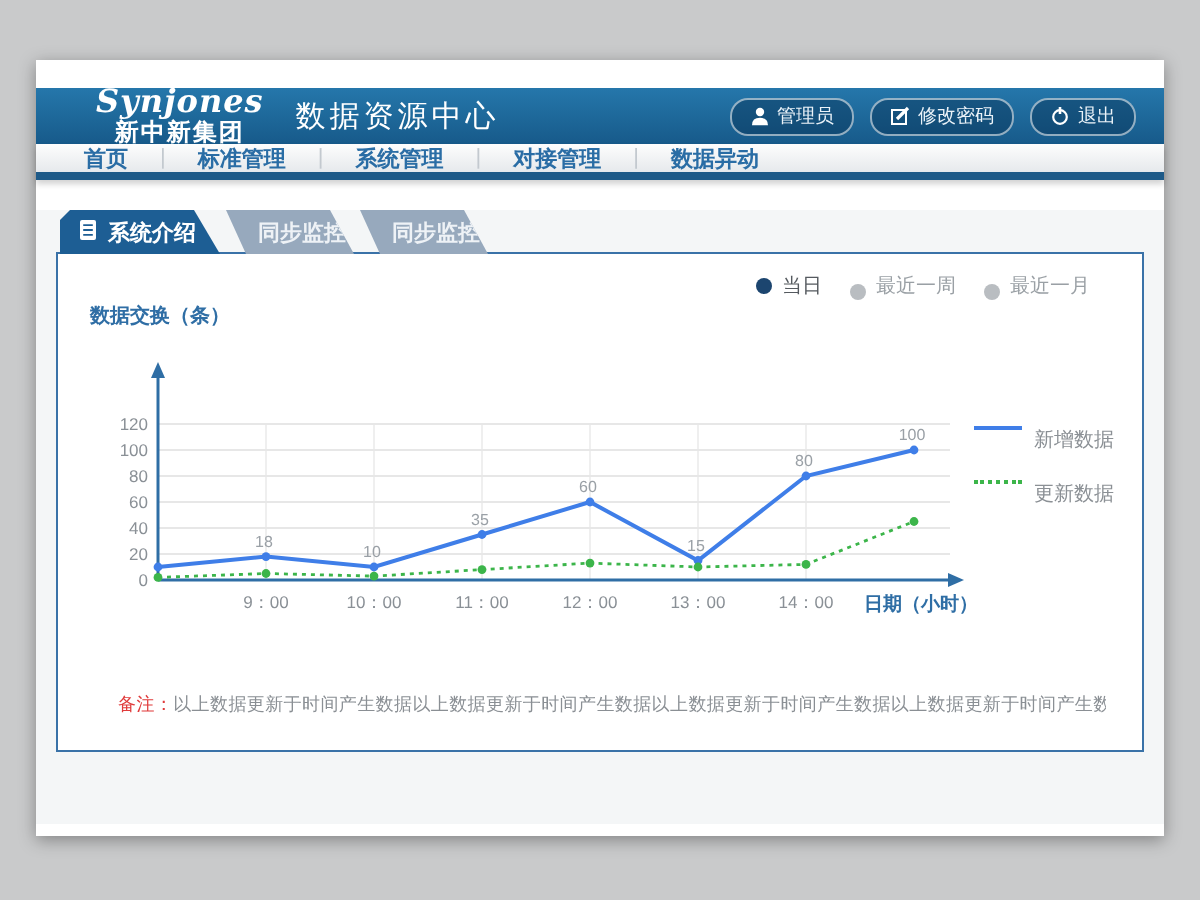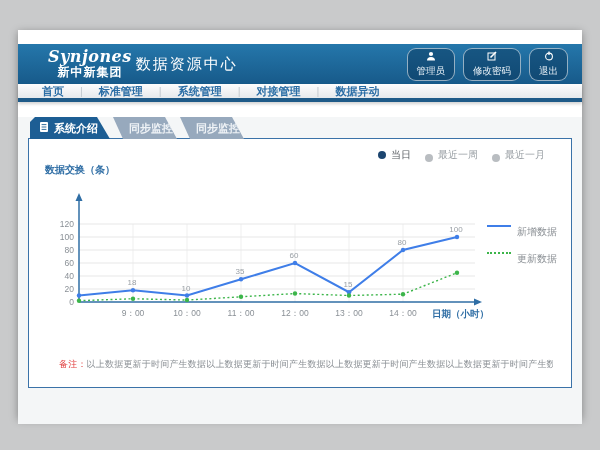--- a/index.html
+++ b/index.html
@@ -5,31 +5,31 @@
   * { margin:0; padding:0; box-sizing:border-box; }
   html,body { width:600px; height:450px; overflow:hidden; }
   body { background:#c9cacb; font-family:"Liberation Sans","DejaVu Sans",sans-serif; position:relative; }
 
   .page { position:absolute; left:18px; top:30px; width:564px; height:388px;
           background:#ffffff; box-shadow:0 2px 8px rgba(0,0,0,.35); }
 
   .topstrip { height:14px; background:#ffffff; }
 
   
-  .header { height:40px; background:linear-gradient(#2577ab,#175a8a);
+  .header { height:28px; background:linear-gradient(#2577ab,#175a8a);
             display:flex; align-items:center; color:#fff; }
   .logo { margin-left:30px; text-align:center; line-height:1.05; }
   .logo .script { font-style:italic; font-weight:bold; font-size:16px; letter-spacing:.5px;
                   font-family:"DejaVu Serif",serif; }
   .logo .sub { font-size:12px; font-weight:bold; letter-spacing:1px; }
-  .app-title { margin-left:4px; font-size:15px; letter-spacing:2px; }
+  .app-title { margin-left:16px; font-size:15px; letter-spacing:2px; }
   .hdr-right { margin-left:auto; margin-right:14px; display:flex; gap:8px; }
   .hdr-btn { display:flex; align-items:center; gap:4px; font-size:9.5px; color:#eaf2f8;
              background:rgba(8,52,86,.45); border:1px solid rgba(255,255,255,.55);
-             border-radius:9px; padding:2px 9px; cursor:pointer;flex-direction:column; }
+             border-radius:9px; padding:2px 9px; cursor:pointer; }
   .hdr-btn svg { display:block; }
 
   
   .nav { height:18px; background:linear-gradient(#fdfdfd,#e6e9ec);
          border-bottom:4px solid #1e5a88; display:flex; align-items:center;
          padding-left:8px; box-shadow:0 2px 3px rgba(0,0,0,.18); position:relative; z-index:2; }
   .nav-item { font-size:11px; font-weight:bold; color:#2a6da5; padding:0 16px; cursor:pointer; }
   .nav-sep { color:#c3c9cf; font-size:11px; }
 
   

